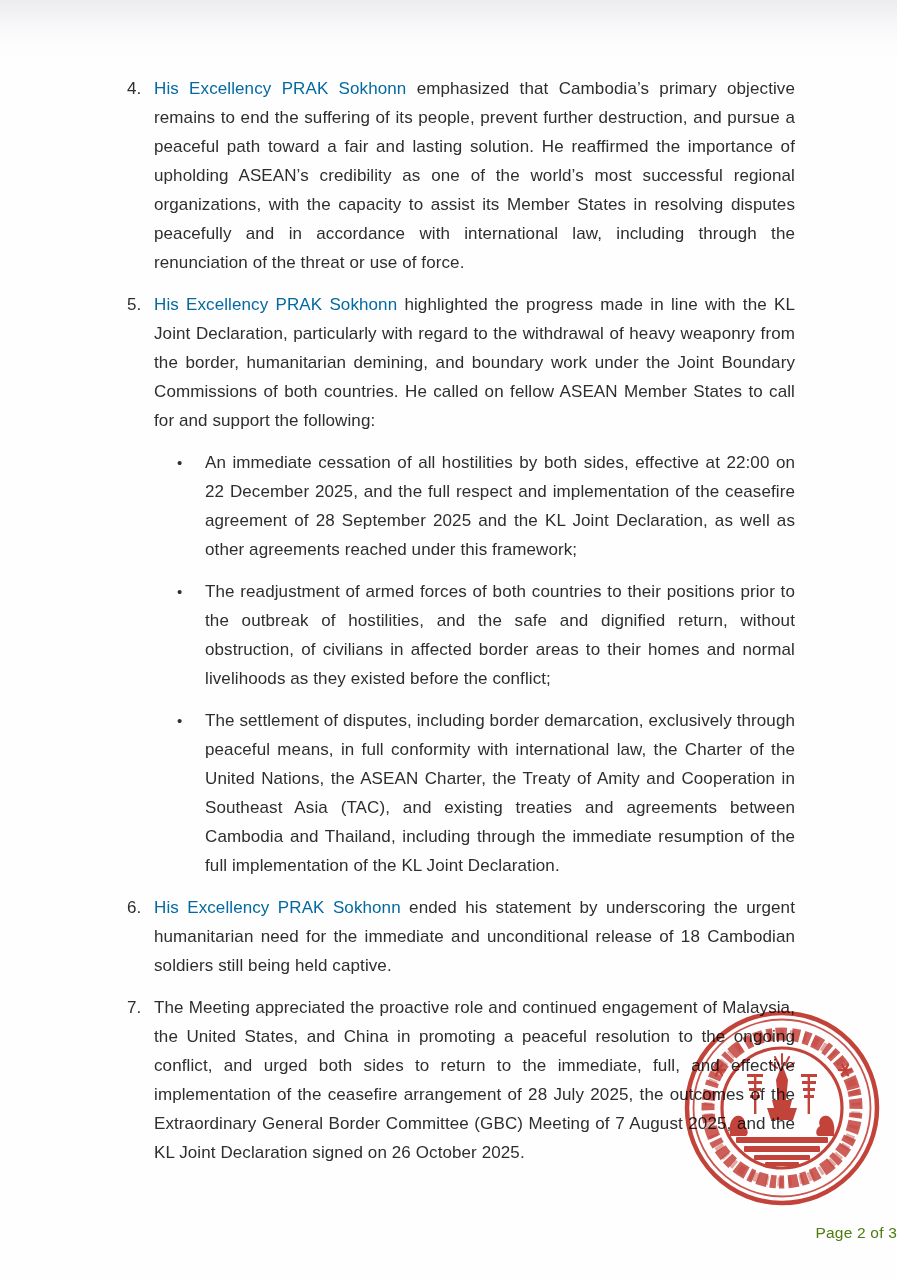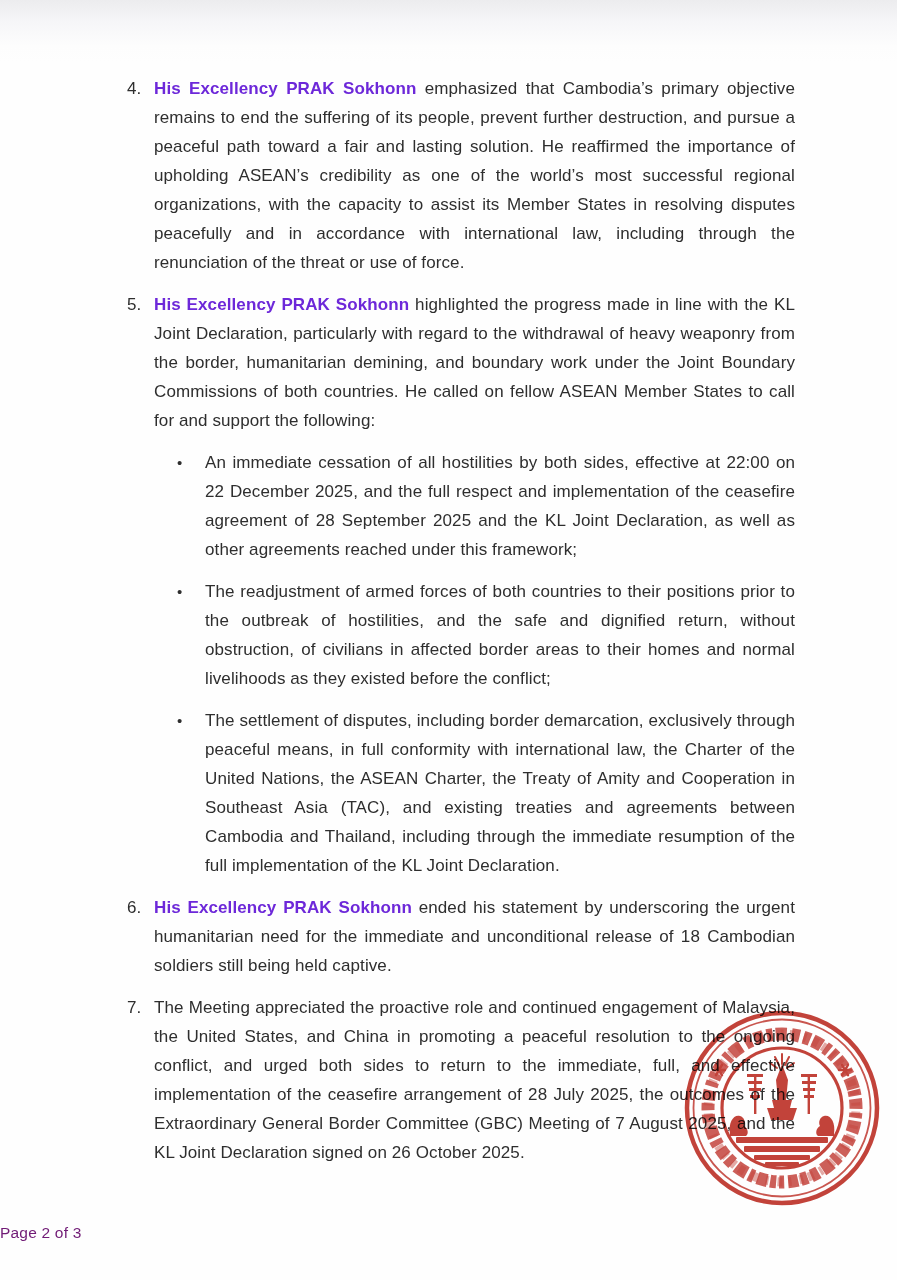--- a/index.html
+++ b/index.html
@@ -31,21 +31,21 @@
     margin: 0 0 13px 0;
   }
   .para-num {
     flex: 0 0 27px;
     text-align: left;
   }
   .para-text {
     flex: 1 1 auto;
     text-align: justify;
   }
-  .para-text b { font-weight: bold; color: #6d28d9; }
+  .para-text b { font-weight: normal; color: #0369a1; }
   .bullet-list {
     list-style: none;
     margin: 13px 0 0 0;
     padding: 0;
   }
   .bullet-item {
     position: relative;
     padding-left: 51px;
     margin-bottom: 13px;
     text-align: justify;
@@ -55,23 +55,23 @@
     position: absolute;
     left: 23px;
     top: 0;
     font-size: 15px;
   }
   .footer {
     position: absolute;
     left: 0;
     top: 1224px;
     width: 100%;
-    text-align: left;
+    text-align: right;
     font-size: 15.5px;
-    color: #701a75;
+    color: #4d7c0f;
     letter-spacing: 0.2px;
   }
   .seal {
     position: absolute;
     left: 682px;
     top: 1008px;
     width: 200px;
     height: 200px;
     mix-blend-mode: multiply;
     opacity: 0.93;

